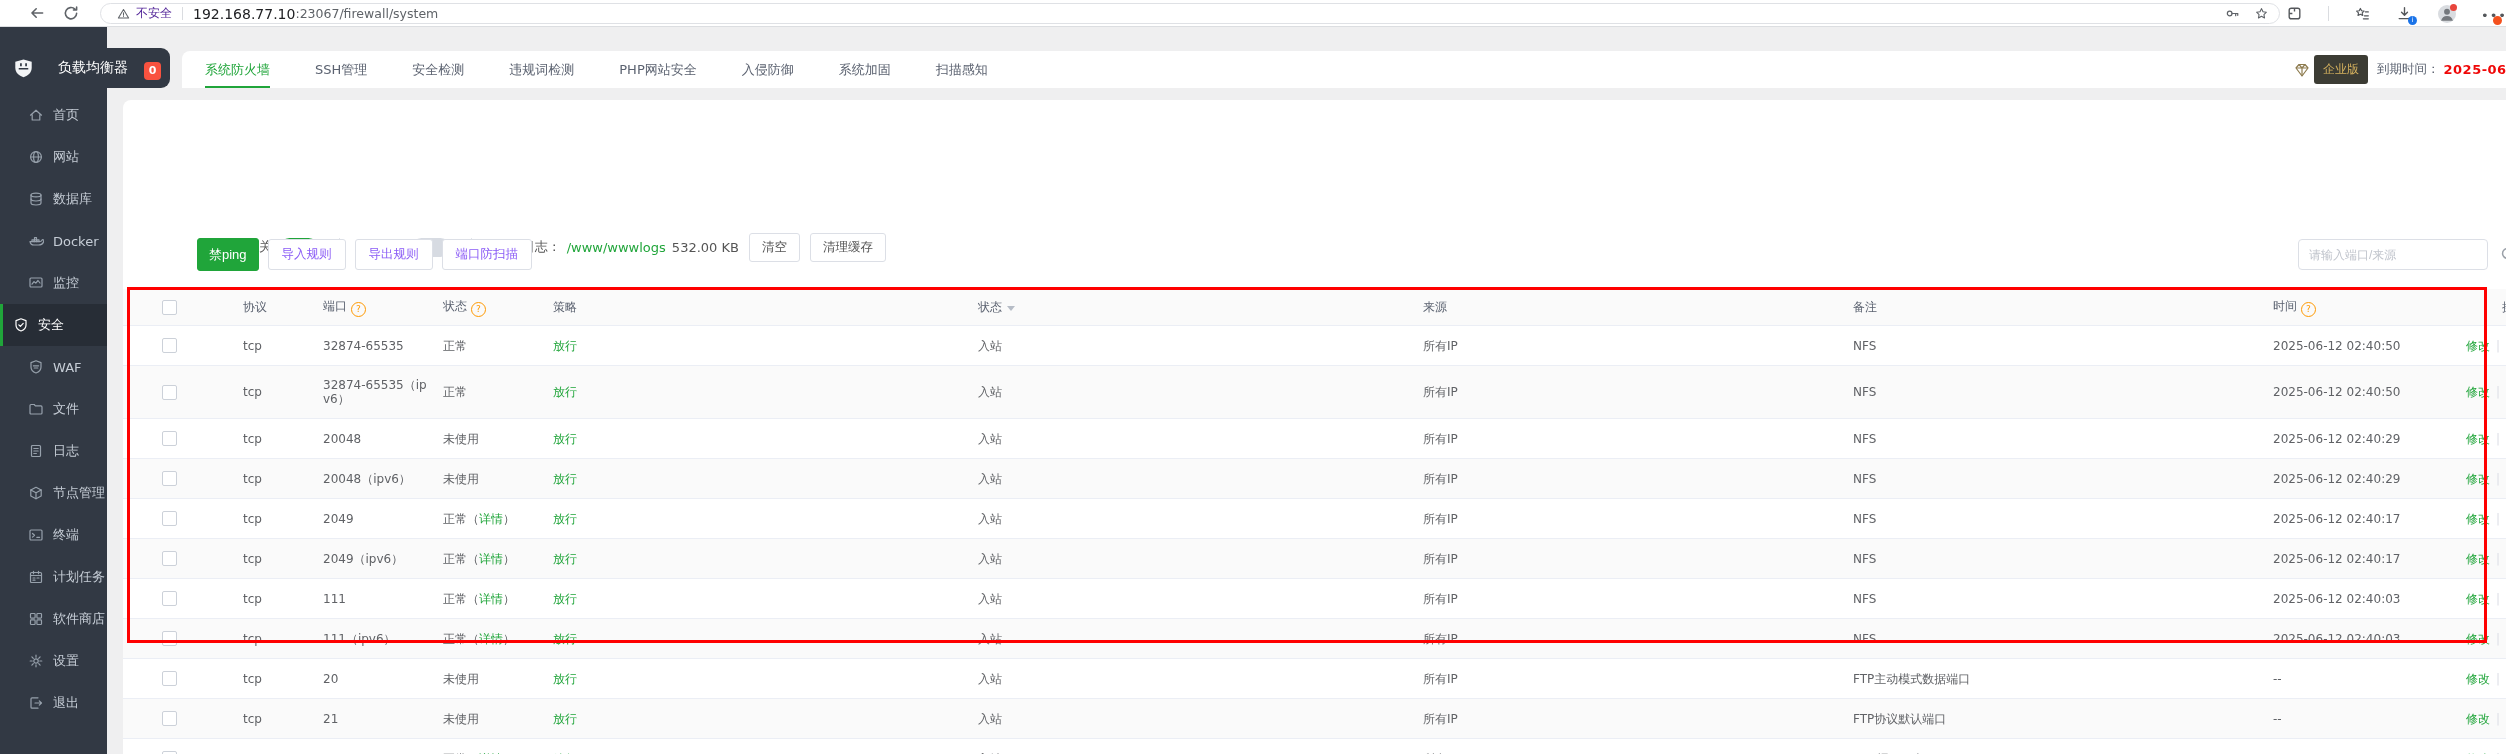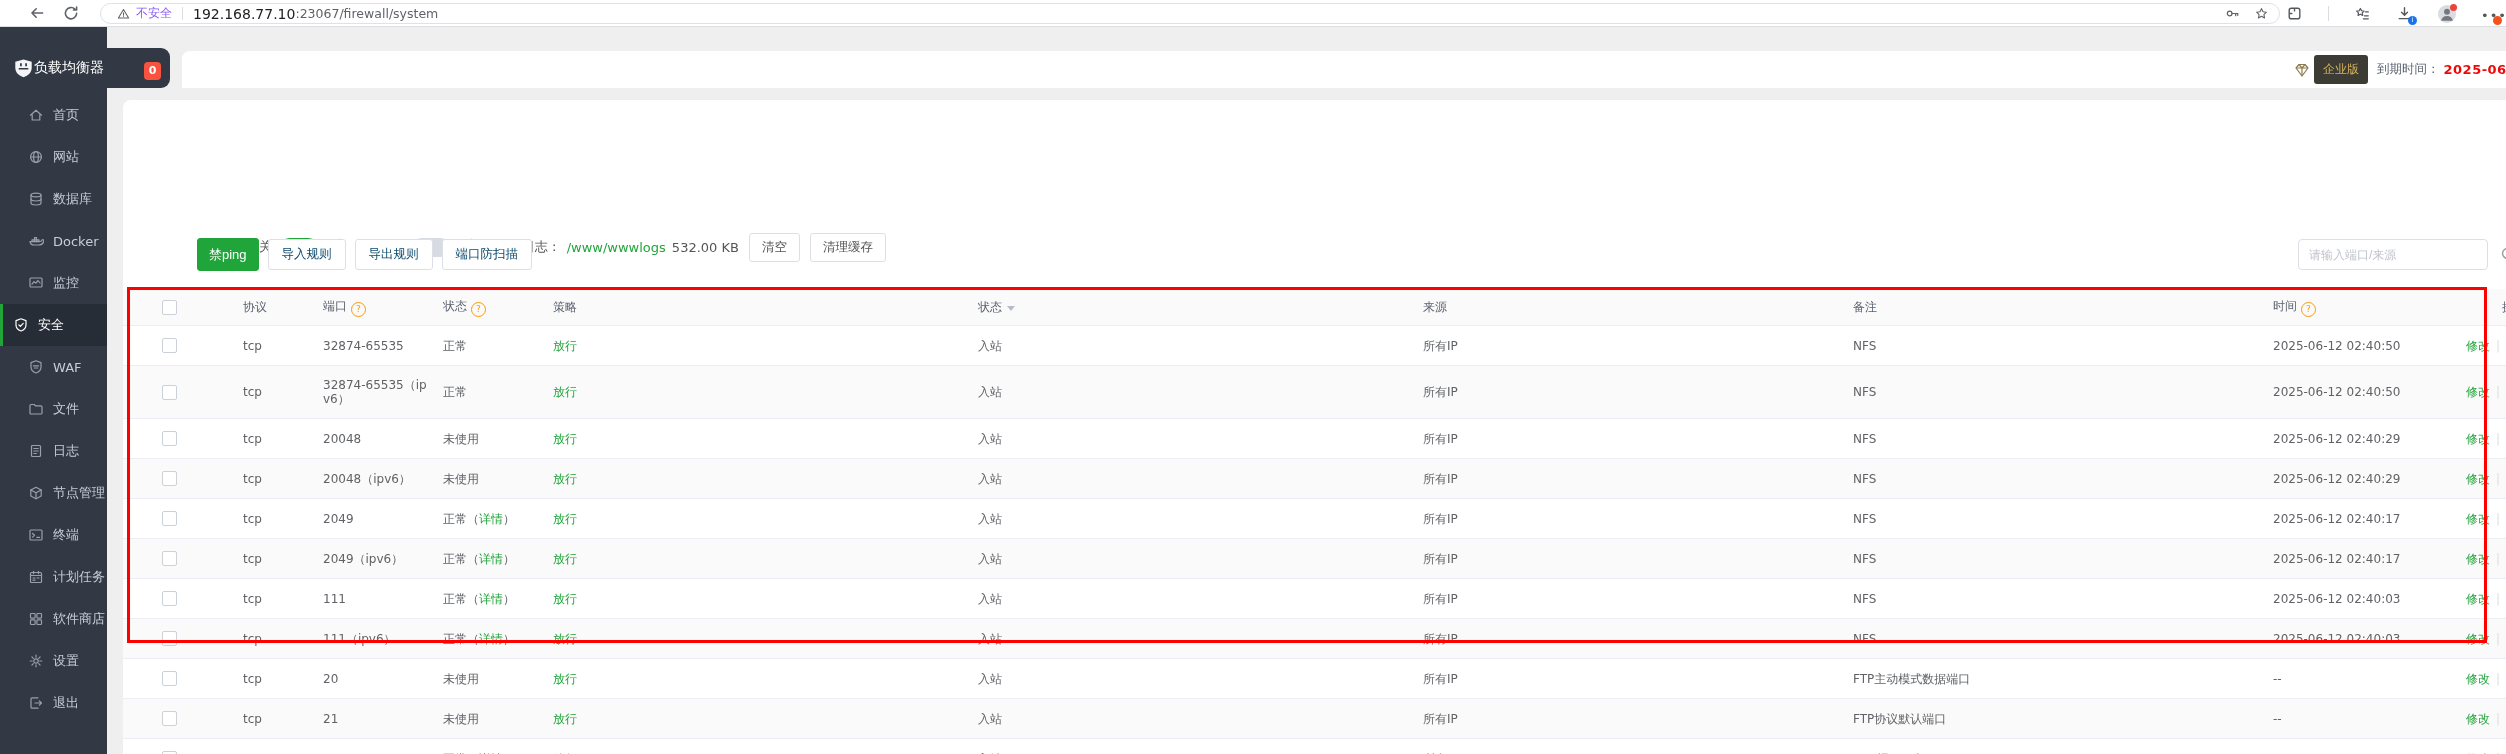--- a/index.html
+++ b/index.html
@@ -8,21 +8,21 @@
   .screen{position:absolute;top:0;left:0;width:2506px;height:754px;overflow:hidden}
 
   
   .browser-bar{position:absolute;top:0;left:0;width:2506px;height:27px;background:#fff;
                border-bottom:1px solid #dcdee1;box-sizing:border-box}
   .bicon{position:absolute;top:4px;width:18px;height:18px;color:#5f6368;cursor:pointer}
   .url-pill{position:absolute;left:100px;top:3px;width:2180px;height:21px;border:1px solid #dfe1e5;
             border-radius:11px;background:#fff;display:flex;align-items:center;padding:0 10px 0 16px;
             box-sizing:border-box;font-size:12px;cursor:text}
   .url-pill .wicon{width:13px;height:13px;color:#5f6368;margin-right:6px;flex:none}
-  .sec-label{color:#8b5cf6;white-space:nowrap}
+  .sec-label{color:#4c1d95;white-space:nowrap}
   .pill-div{width:1px;height:13px;background:#dadce0;margin:0 10px;flex:none}
   .url-host{color:#202124;font-size:14px;white-space:nowrap}
   .url-rest{color:#5f6368;font-size:12.5px;white-space:nowrap}
   .pill-sp{flex:1}
   .pill-ic{width:15px;height:15px;color:#5f6368;margin-left:14px;flex:none;cursor:pointer}
   .chrome-icons{position:absolute;right:8px;top:0;height:27px;display:flex;align-items:center;gap:25px}
   .cicon{position:relative;width:17px;height:17px;color:#54575b;cursor:pointer}
   .ci-div{width:1px;height:15px;background:#dadce0}
   .avatar{width:18px;height:18px;border-radius:50%;background:#d9dce0;position:relative;overflow:visible;cursor:pointer}
   .avatar svg{position:absolute;inset:0;color:#74787d}
@@ -38,21 +38,21 @@
   .menu{position:absolute;top:67px;left:0;width:107px}
   .menu-item{height:42px;display:flex;align-items:center;padding-left:28px;cursor:pointer;
              color:#c6cdd6;font-size:13px;box-sizing:border-box}
   .menu-item .mi{width:16px;height:16px;color:#97a1ac;margin-right:9px;flex:none}
   .menu-item.active{background:#272d36;border-left:3px solid #20a53a;padding-left:10px;color:#fff}
   .menu-item.active .mi{color:#fff}
 
   .logo-block{position:absolute;left:0;top:48px;width:170px;height:40px;background:#323944;
               border-radius:0 9px 9px 0;display:flex;align-items:center;padding-left:13px;box-sizing:border-box}
   .logo-shield{width:21px;height:21px;flex:none}
-  .logo-text{color:#fff;font-size:14px;margin-left:0;white-space:nowrap}
+  .logo-text{color:#fff;font-size:14px;margin-left:24px;white-space:nowrap}
   .logo-badge{position:absolute;left:144px;top:14px;min-width:17px;height:18px;line-height:18px;
               background:#f9523f;border-radius:4px;color:#fff;font-size:11px;font-weight:bold;text-align:center}
 
   
   .tab-card{position:absolute;left:182px;top:51px;width:2324px;height:37px;background:#fff;
             border-radius:8px 0 0 0}
   .tabs{position:absolute;left:23px;top:0;height:37px;display:flex}
   .tab{height:37px;line-height:37px;margin-right:45px;font-size:13px;color:#5b6270;cursor:pointer;
        position:relative;white-space:nowrap}
   .tab.active{color:#20a53a}
@@ -82,21 +82,21 @@
            margin-right:10px;white-space:nowrap}
 
   .rule-tabs{position:absolute;top:98px;left:75px;display:inline-flex;border:1px solid #e3e6eb;
              border-radius:4px;height:34px;box-sizing:border-box}
   .rule-tab{display:flex;align-items:center;padding:0 19px;font-size:12.5px;color:#5b6270;
             border-left:1px solid #e3e6eb;cursor:pointer;white-space:nowrap}
   .rule-tab:first-child{border-left:none}
   .rule-tab.active{color:#20a53a}
 
   .actions-row{position:absolute;top:138px;left:74px;display:flex;align-items:center}
-  .btn{height:31px;padding:2px 13px;border:1px solid #dcdfe6;border-radius:3px;background:#fff;color:#0c4a6e;
+  .btn{height:31px;padding:2px 13px;border:1px solid #dcdfe6;border-radius:3px;background:#fff;color:#8b5cf6;
        font-size:12.5px;display:inline-flex;align-items:center;cursor:pointer;margin-right:9px;white-space:nowrap}
   .btn.primary{height:33px;background:#20a53a;border-color:#20a53a;color:#fff;font-size:13px;padding:0 11px}
 
   .search-box{position:absolute;top:139px;left:2175px;width:190px;height:31px;border:1px solid #dcdfe6;
               border-radius:4px;box-sizing:border-box;background:#fff;display:flex;align-items:center}
   .search-box input{border:none;outline:none;width:100%;font-size:12px;padding:0 10px;color:#555;
                     font-family:Liberation Sans, sans-serif;background:transparent}
   .search-box input::placeholder{color:#c0c4cc}
   .search-glyph{position:absolute;top:146px;left:2377px;width:17px;height:17px;color:#9aa0a8;cursor:pointer}
 
@@ -347,20 +347,30 @@
       <svg viewBox="0 0 22 22">
           <path fill="#f2f4f6" d="M11 1.6 19.6 4v6c0 5.4-3.7 8.6-8.6 10.2C6.1 18.6 2.4 15.4 2.4 10V4Z"></path>
           <path fill="#323944" d="M7.4 5.6h1.8v3.1H7.4zM12.8 5.6h1.8v3.1h-1.8zM6 10.4h10v1.6H6z"></path>
         </svg>
     </span>
     <span class="logo-text">负载均衡器</span>
     <span class="logo-badge">0</span>
   </div>
 
   <div class="tab-card">
+    <div class="tabs">
+        <div class="tab active">系统防火墙</div>
+        <div class="tab">SSH管理</div>
+        <div class="tab">安全检测</div>
+        <div class="tab">违规词检测</div>
+        <div class="tab">PHP网站安全</div>
+        <div class="tab">入侵防御</div>
+        <div class="tab">系统加固</div>
+        <div class="tab">扫描感知</div>
+      </div>
     <div class="license">
       <span class="gem">
         <svg viewBox="0 0 18 18" fill="none" stroke="currentColor" stroke-width="1.2" stroke-linejoin="round">
             <path d="M3 7 6 3.5h6L15 7l-6 8Z"></path>
             <path d="M3 7h12M6 3.5 9 7l0 8M12 3.5 9 7"></path>
           </svg>
       </span>
       <span class="ed-badge">企业版</span>
       <span class="exp-label">到期时间：</span>
       <span class="exp-date">2025-06-15</span>

